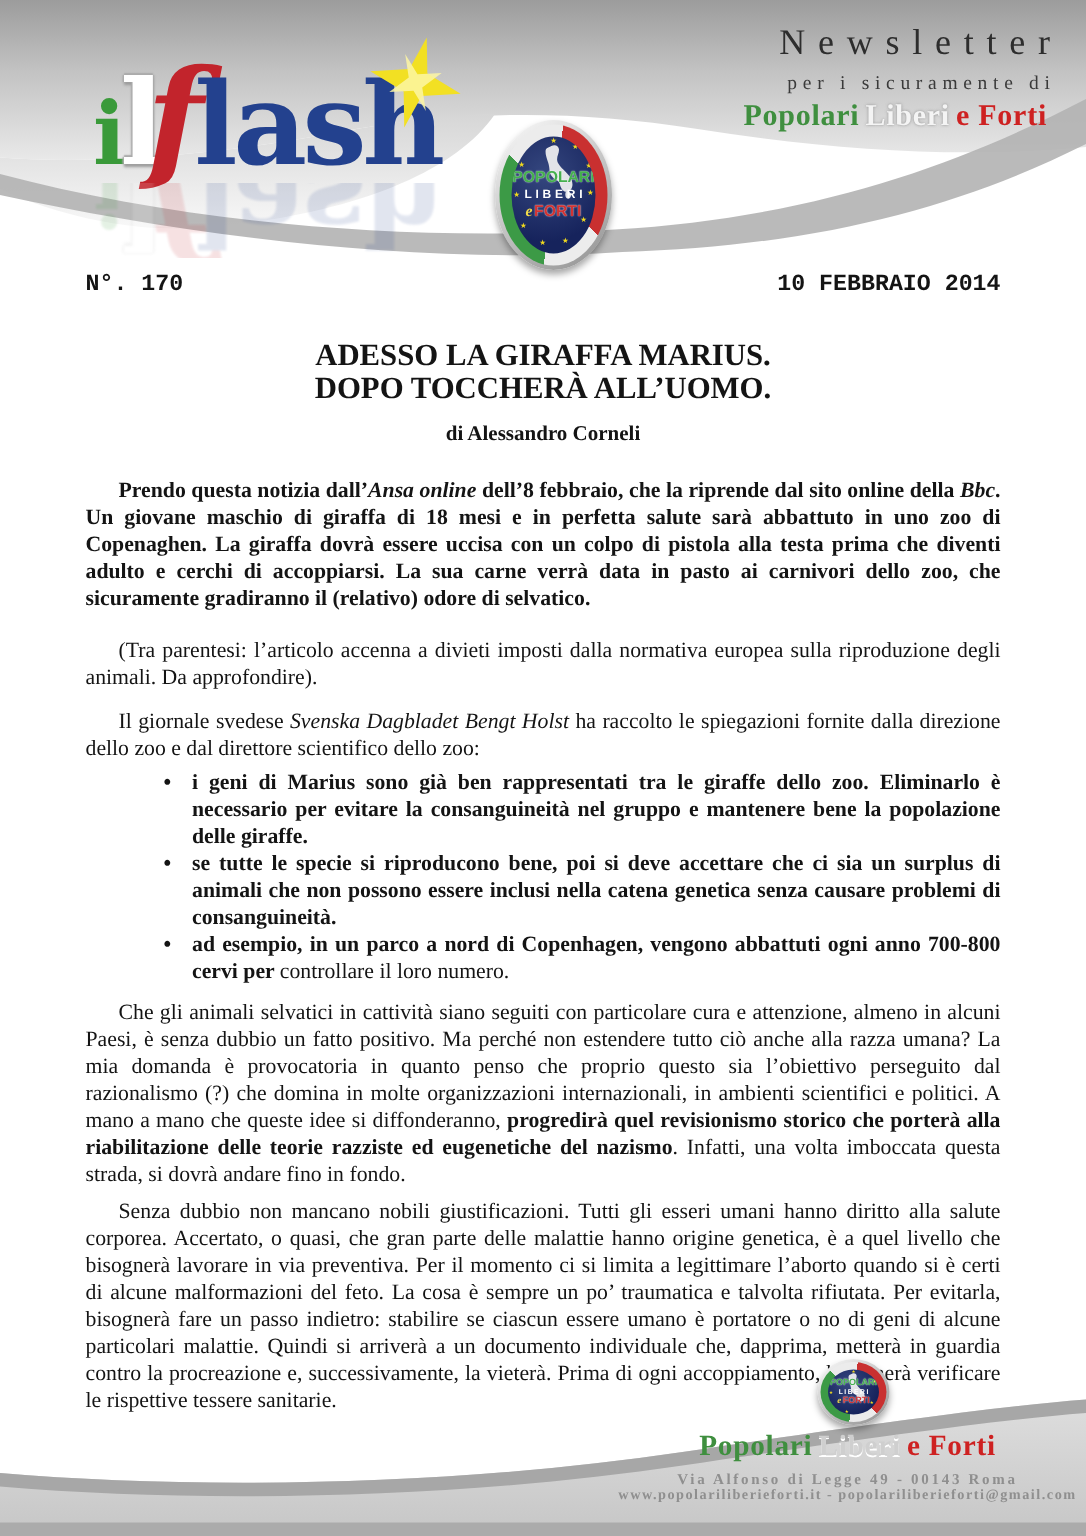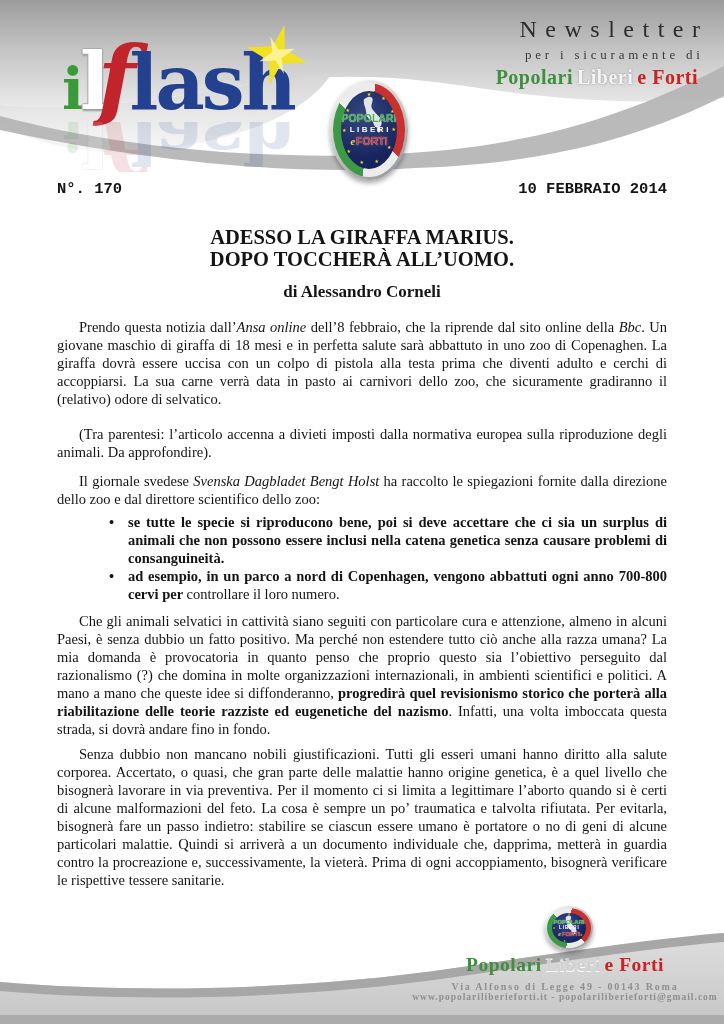--- a/index.html
+++ b/index.html
@@ -69,27 +69,27 @@
   .badge-small .badge-t2{font-size:4.5px;letter-spacing:1px;margin-left:1px;}
   .badge-small .badge-t3{font-size:6px;}
   .badge-small .bstar{font-size:3px;}
 
   
   .meta-row{position:absolute;left:57px;top:180px;width:610px;display:flex;
             justify-content:space-between;font-weight:bold;font-size:15.5px;font-family:Liberation Mono, monospace;}
   .title{position:absolute;left:0;top:226px;width:724px;text-align:center;
          font-weight:bold;font-size:20.5px;line-height:22px;}
   .byline{position:absolute;left:0;top:282px;width:724px;text-align:center;
-          font-weight:bold;font-size:17px;}
+          font-weight:bold;font-size:14px;}
 
   
   .body{position:absolute;left:57px;top:312px;width:610px;font-size:14.5px;
         line-height:18px;text-align:justify;}
   .body p{margin:0;text-indent:22px;}
-  .body p.p1{padding-top:6px;margin-bottom:17px;}
+  .body p.p1{padding-top:6px;margin-bottom:17px;font-weight:bold;}
   .body p.p2{margin-bottom:11px;}
   .body p.p3{margin-bottom:5px;}
   .body ul{list-style:none;margin:0 0 9px 0;padding:0 0 0 71px;}
   .body li{position:relative;font-weight:bold;}
   .body li::before{content:"\2022";position:absolute;left:-19px;top:0;}
   .body li .tail{font-weight:normal;}
   .body p.p4{margin-bottom:7px;}
   .it{font-style:italic;}
   .bd{font-weight:bold;}
 
@@ -186,20 +186,21 @@
   <div class="byline">di Alessandro Corneli</div>
 
   <div class="body">
     <p class="p1"><span>Prendo questa notizia dall’</span><span class="it">Ansa online</span><span> dell’8 febbraio, che la riprende dal sito online della </span><span class="it">Bbc</span><span>. Un giovane maschio di giraffa di 18 mesi e in perfetta salute sarà abbattuto in uno zoo di Copenaghen. La giraffa dovrà essere uccisa con un colpo di pistola alla testa prima che diventi adulto e cerchi di accoppiarsi. La sua carne verrà data in pasto ai carnivori dello zoo, che sicuramente gradiranno il (relativo) odore di selvatico.</span></p>
 
     <p class="p2">(Tra parentesi: l’articolo accenna a divieti imposti dalla normativa europea sulla riproduzione degli animali. Da approfondire).</p>
 
     <p class="p3"><span>Il giornale svedese </span><span class="it">Svenska Dagbladet Bengt Holst</span><span> ha raccolto le spiegazioni fornite dalla direzione dello zoo e dal direttore scientifico dello zoo:</span></p>
 
     <ul>
+      <li>i geni di Marius sono già ben rappresentati tra le giraffe dello zoo. Eliminarlo è necessario per evitare la consanguineità nel gruppo e mantenere bene la popolazione delle giraffe.</li>
       <li>se tutte le specie si riproducono bene, poi si deve accettare che ci sia un surplus di animali che non possono essere inclusi nella catena genetica senza causare problemi di consanguineità.</li>
       <li><span>ad esempio, in un parco a nord di Copenhagen, vengono abbattuti ogni anno 700-800 cervi per </span><span class="tail">controllare il loro numero.</span></li>
     </ul>
 
     <p class="p4"><span>Che gli animali selvatici in cattività siano seguiti con particolare cura e attenzione, almeno in alcuni Paesi, è senza dubbio un fatto positivo. Ma perché non estendere tutto ciò anche alla razza umana? La mia domanda è provocatoria in quanto penso che proprio questo sia l’obiettivo perseguito dal razionalismo (?) che domina in molte organizzazioni internazionali, in ambienti scientifici e politici. A mano a mano che queste idee si diffonderanno, </span><span class="bd">progredirà quel revisionismo storico che porterà alla riabilitazione delle teorie razziste ed eugenetiche del nazismo</span><span>. Infatti, una volta imboccata questa strada, si dovrà andare fino in fondo.</span></p>
 
     <p class="p5">Senza dubbio non mancano nobili giustificazioni. Tutti gli esseri umani hanno diritto alla salute corporea. Accertato, o quasi, che gran parte delle malattie hanno origine genetica, è a quel livello che bisognerà lavorare in via preventiva. Per il momento ci si limita a legittimare l’aborto quando si è certi di alcune malformazioni del feto. La cosa è sempre un po’ traumatica e talvolta rifiutata. Per evitarla, bisognerà fare un passo indietro: stabilire se ciascun essere umano è portatore o no di geni di alcune particolari malattie. Quindi si arriverà a un documento individuale che, dapprima, metterà in guardia contro la procreazione e, successivamente, la vieterà. Prima di ogni accoppiamento, bisognerà verificare le rispettive tessere sanitarie.</p>
   </div>
 
   <svg class="footer-bg" width="724" height="124" viewBox="0 0 724 124">

